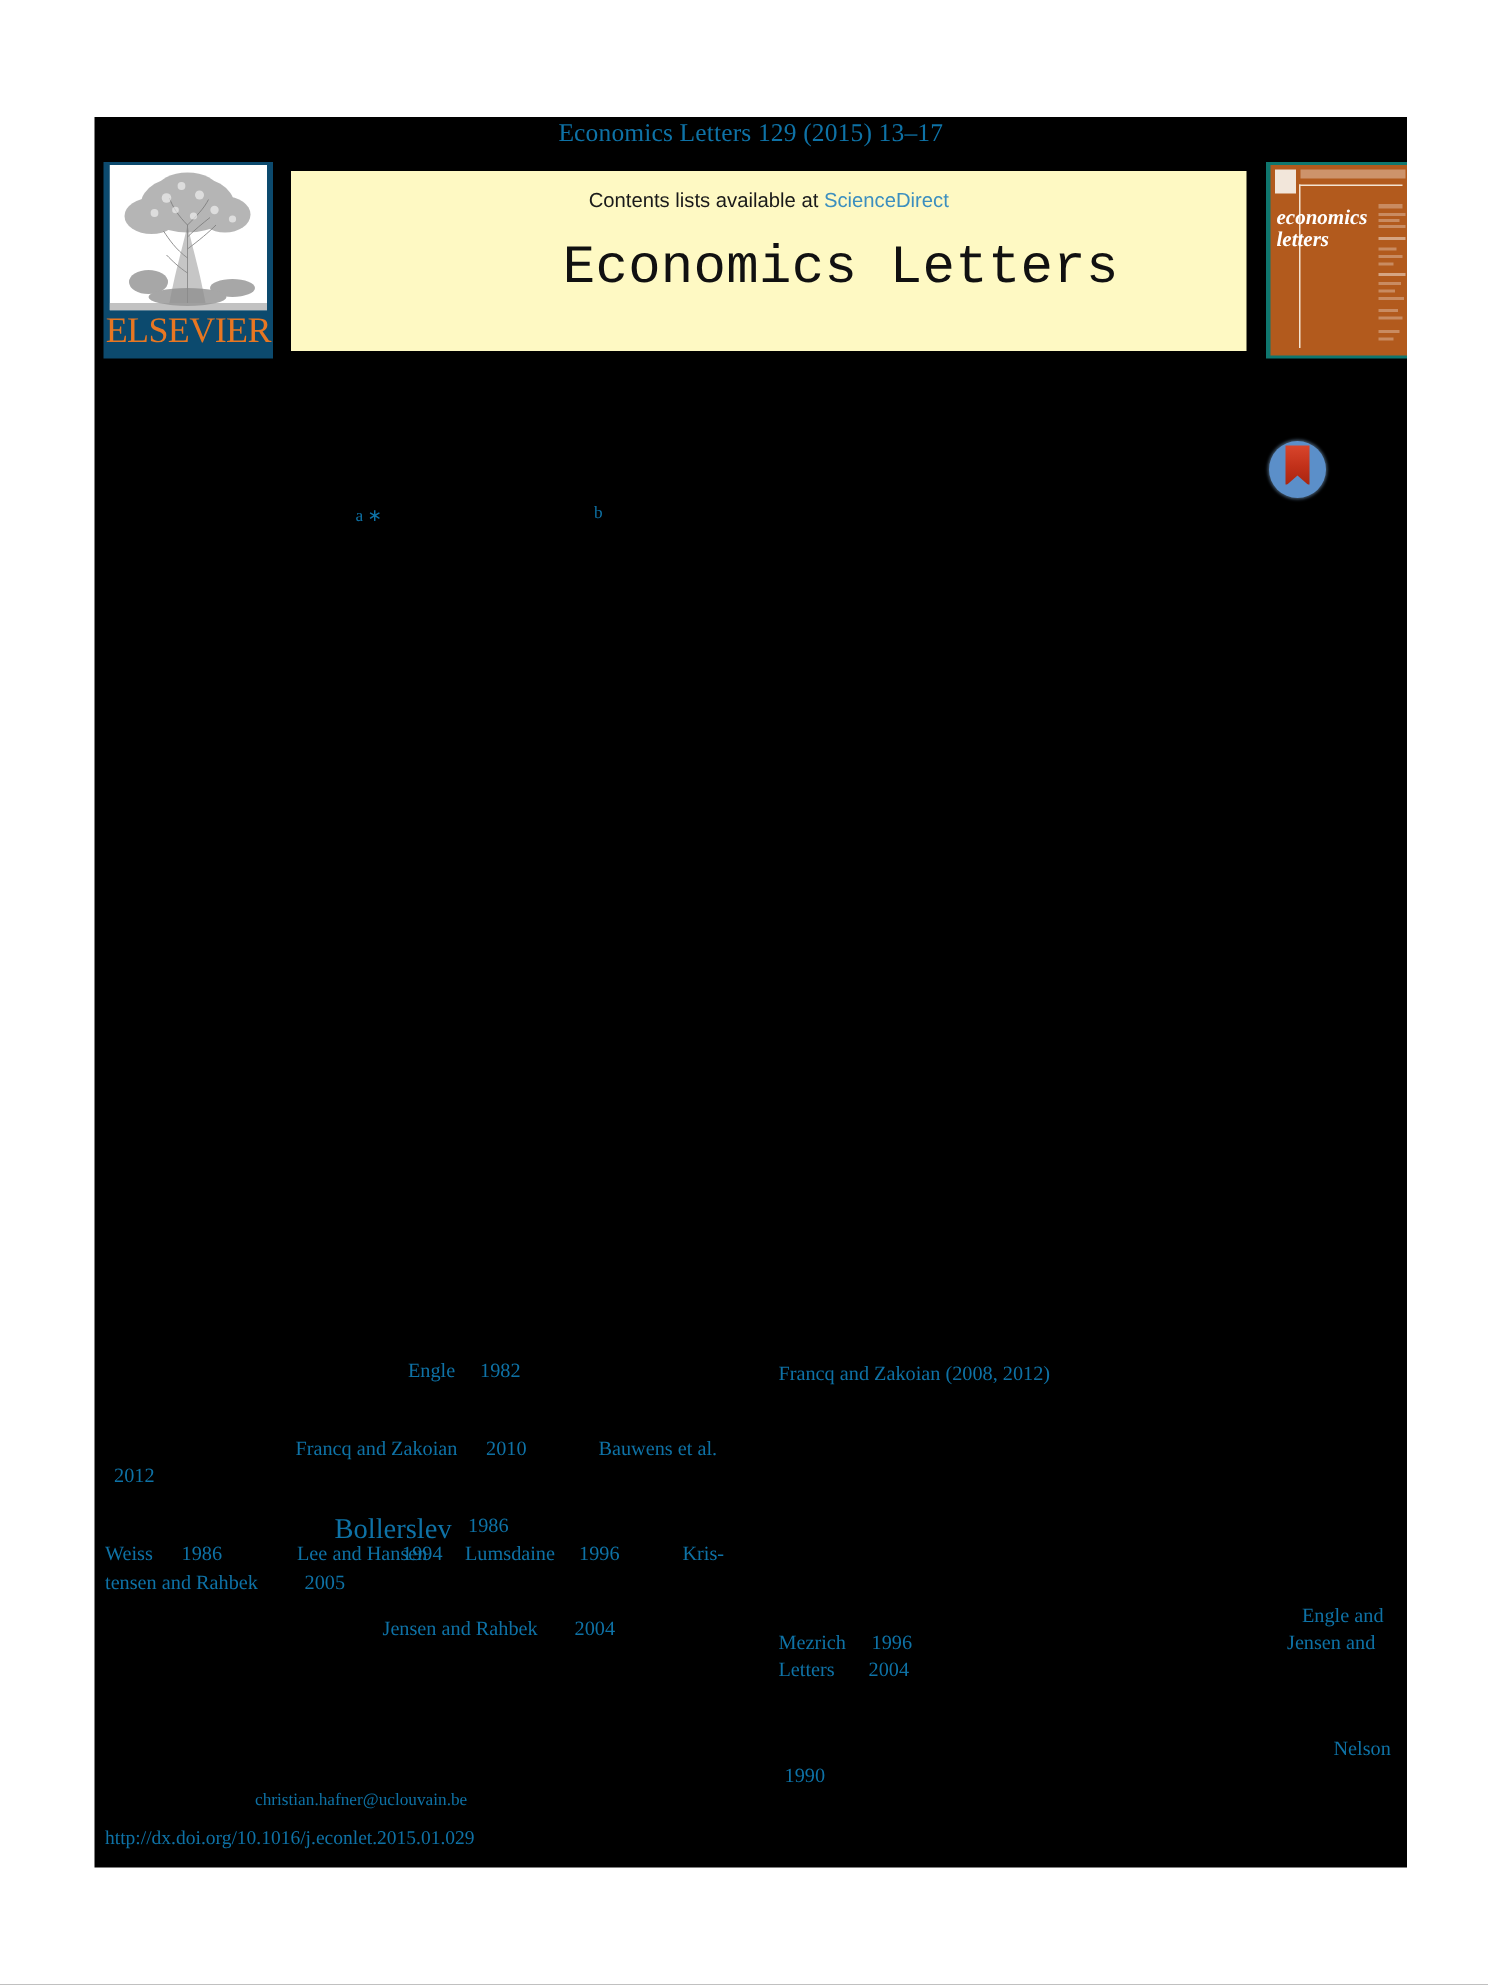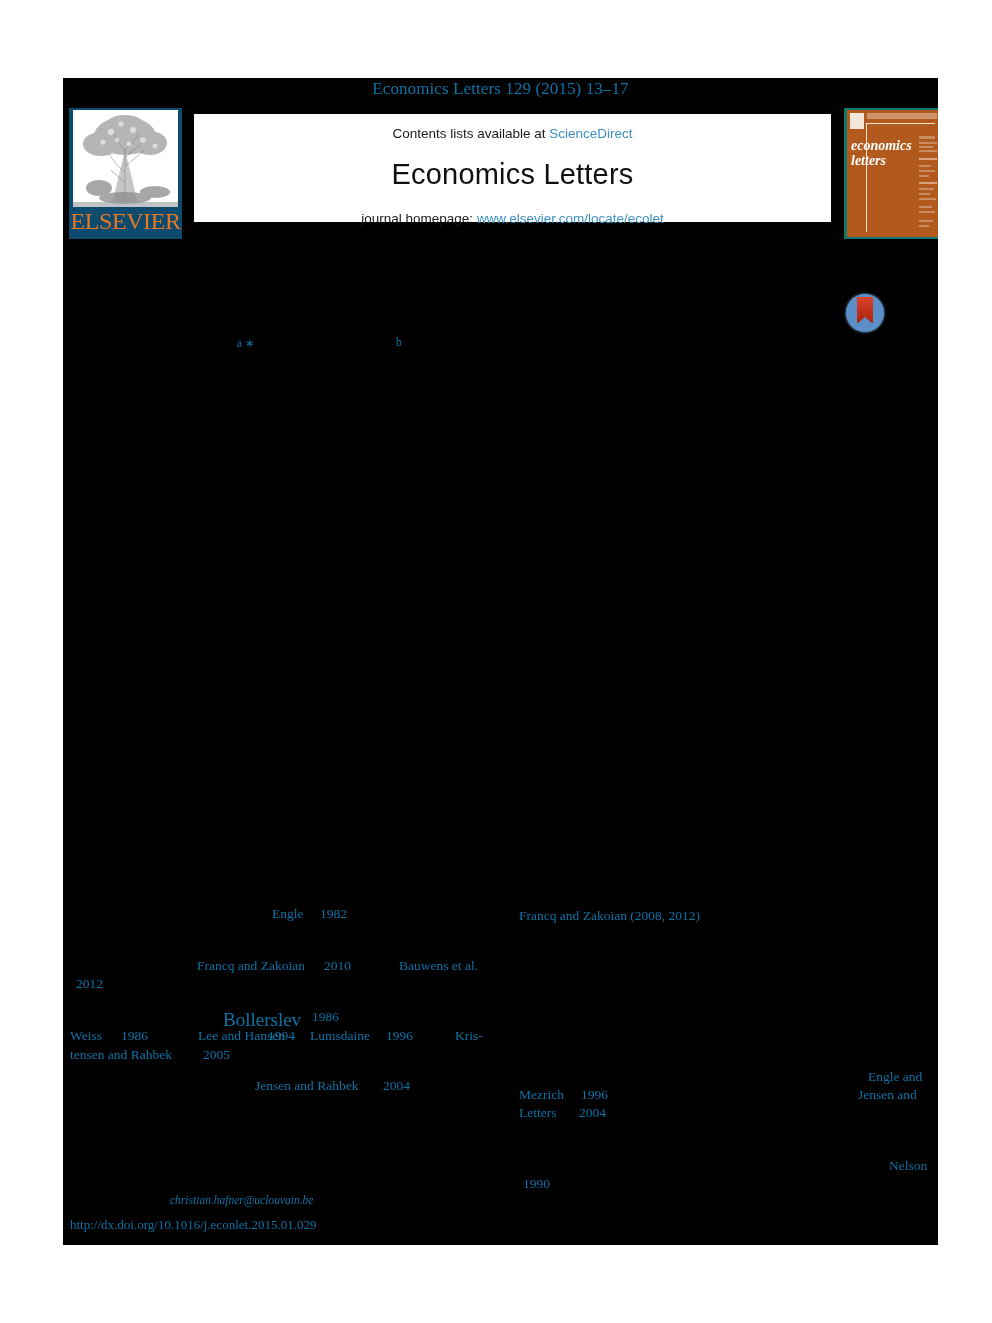--- a/index.html
+++ b/index.html
@@ -83,41 +83,42 @@
     letter-spacing: -0.4px;
     line-height: 30px;
   }
 
   
   #contents-box {
     position: absolute;
     left: 125px;
     top: 6px;
     width: 637px;
-    height: 108px;
-    background: #ffffff;
+    height: 120px;
+    background: #fef9c3;
     text-align: center;
   }
   #contents-line {
     position: absolute;
     left: 0; top: 12px; width: 637px;
     font-family: "Liberation Sans", sans-serif;
     font-size: 13.5px;
     color: #1a1a1a;
   }
   #contents-line .sd {
     color: #3c8fbf;
   }
   #journal-title {
     position: absolute;
     left: 0; top: 44px; width: 637px;
-    font-family: Liberation Sans, sans-serif;
-    font-size: 29px;
+    font-family: Liberation Mono, monospace;
+    font-size: 36px;
     color: #111111;
     letter-spacing: .2px;
+    padding-left: 48px;
   }
   #homepage-line {
     position: absolute;
     left: 0; top: 97px; width: 637px;
     font-family: "Liberation Sans", sans-serif;
     font-size: 13.5px;
     color: #1a1a1a;
   }
   #homepage-line .hp {
     color: #3c8fbf;
@@ -260,23 +261,20 @@
         <rect x="0" y="92" width="105" height="5" fill="#9a9a9a" opacity="0.6"></rect>
       </svg>
       <div id="elsevier-wordmark">ELSEVIER</div>
     </div>
 
     <div id="contents-box">
       <div id="contents-line">
         <span>Contents lists available at </span><span class="sd">ScienceDirect</span>
       </div>
       <div id="journal-title">Economics Letters</div>
-      <div id="homepage-line">
-        <span>journal homepage: </span><span class="hp">www.elsevier.com/locate/ecolet</span>
-      </div>
     </div>
 
     <div id="journal-cover">
       <div id="cover-inner">
         <div id="cover-elsevier-mark"></div>
         <div id="cover-topbar"></div>
         <div id="cover-frame"></div>
         <div id="cover-title">
           <span>economics</span><br>
           <span>letters</span>
@@ -336,17 +334,17 @@
       <a class="lnk" style="left: 805px; top: 992px; font-size: 13.5px;">Engle and</a>
       <a class="lnk" style="left: 456px; top: 1010px; font-size: 13.5px;">Mezrich</a>
       <a class="lnk" style="left: 518px; top: 1010px; font-size: 13.5px;">1996</a>
       <a class="lnk" style="left: 795px; top: 1010px; font-size: 13.5px;">Jensen and</a>
       <a class="lnk" style="left: 456px; top: 1028px; font-size: 13.5px;">Letters</a>
       <a class="lnk" style="left: 516px; top: 1028px; font-size: 13.5px;">2004</a>
       <a class="lnk" style="left: 826px; top: 1081px; font-size: 13.5px; text-align: right;">Nelson</a>
       <a class="lnk" style="left: 460px; top: 1099px; font-size: 13.5px;">1990</a>
     </div>
 
-  <a class="lnk" id="author-email" style="font-size: 11.5px; left: 107px; top: 1116px; font-style: italic;">christian.hafner@uclouvain.be</a>
+  <a class="lnk" id="author-email" style="font-size: 11.5px; left: 107px; top: 1116px;">christian.hafner@uclouvain.be</a>
 
   <a class="lnk" id="doi-link" style="font-size: 13px; left: 7px; top: 1140px;">http://dx.doi.org/10.1016/j.econlet.2015.01.029</a>
 
 </div>
 
 </body></html>

